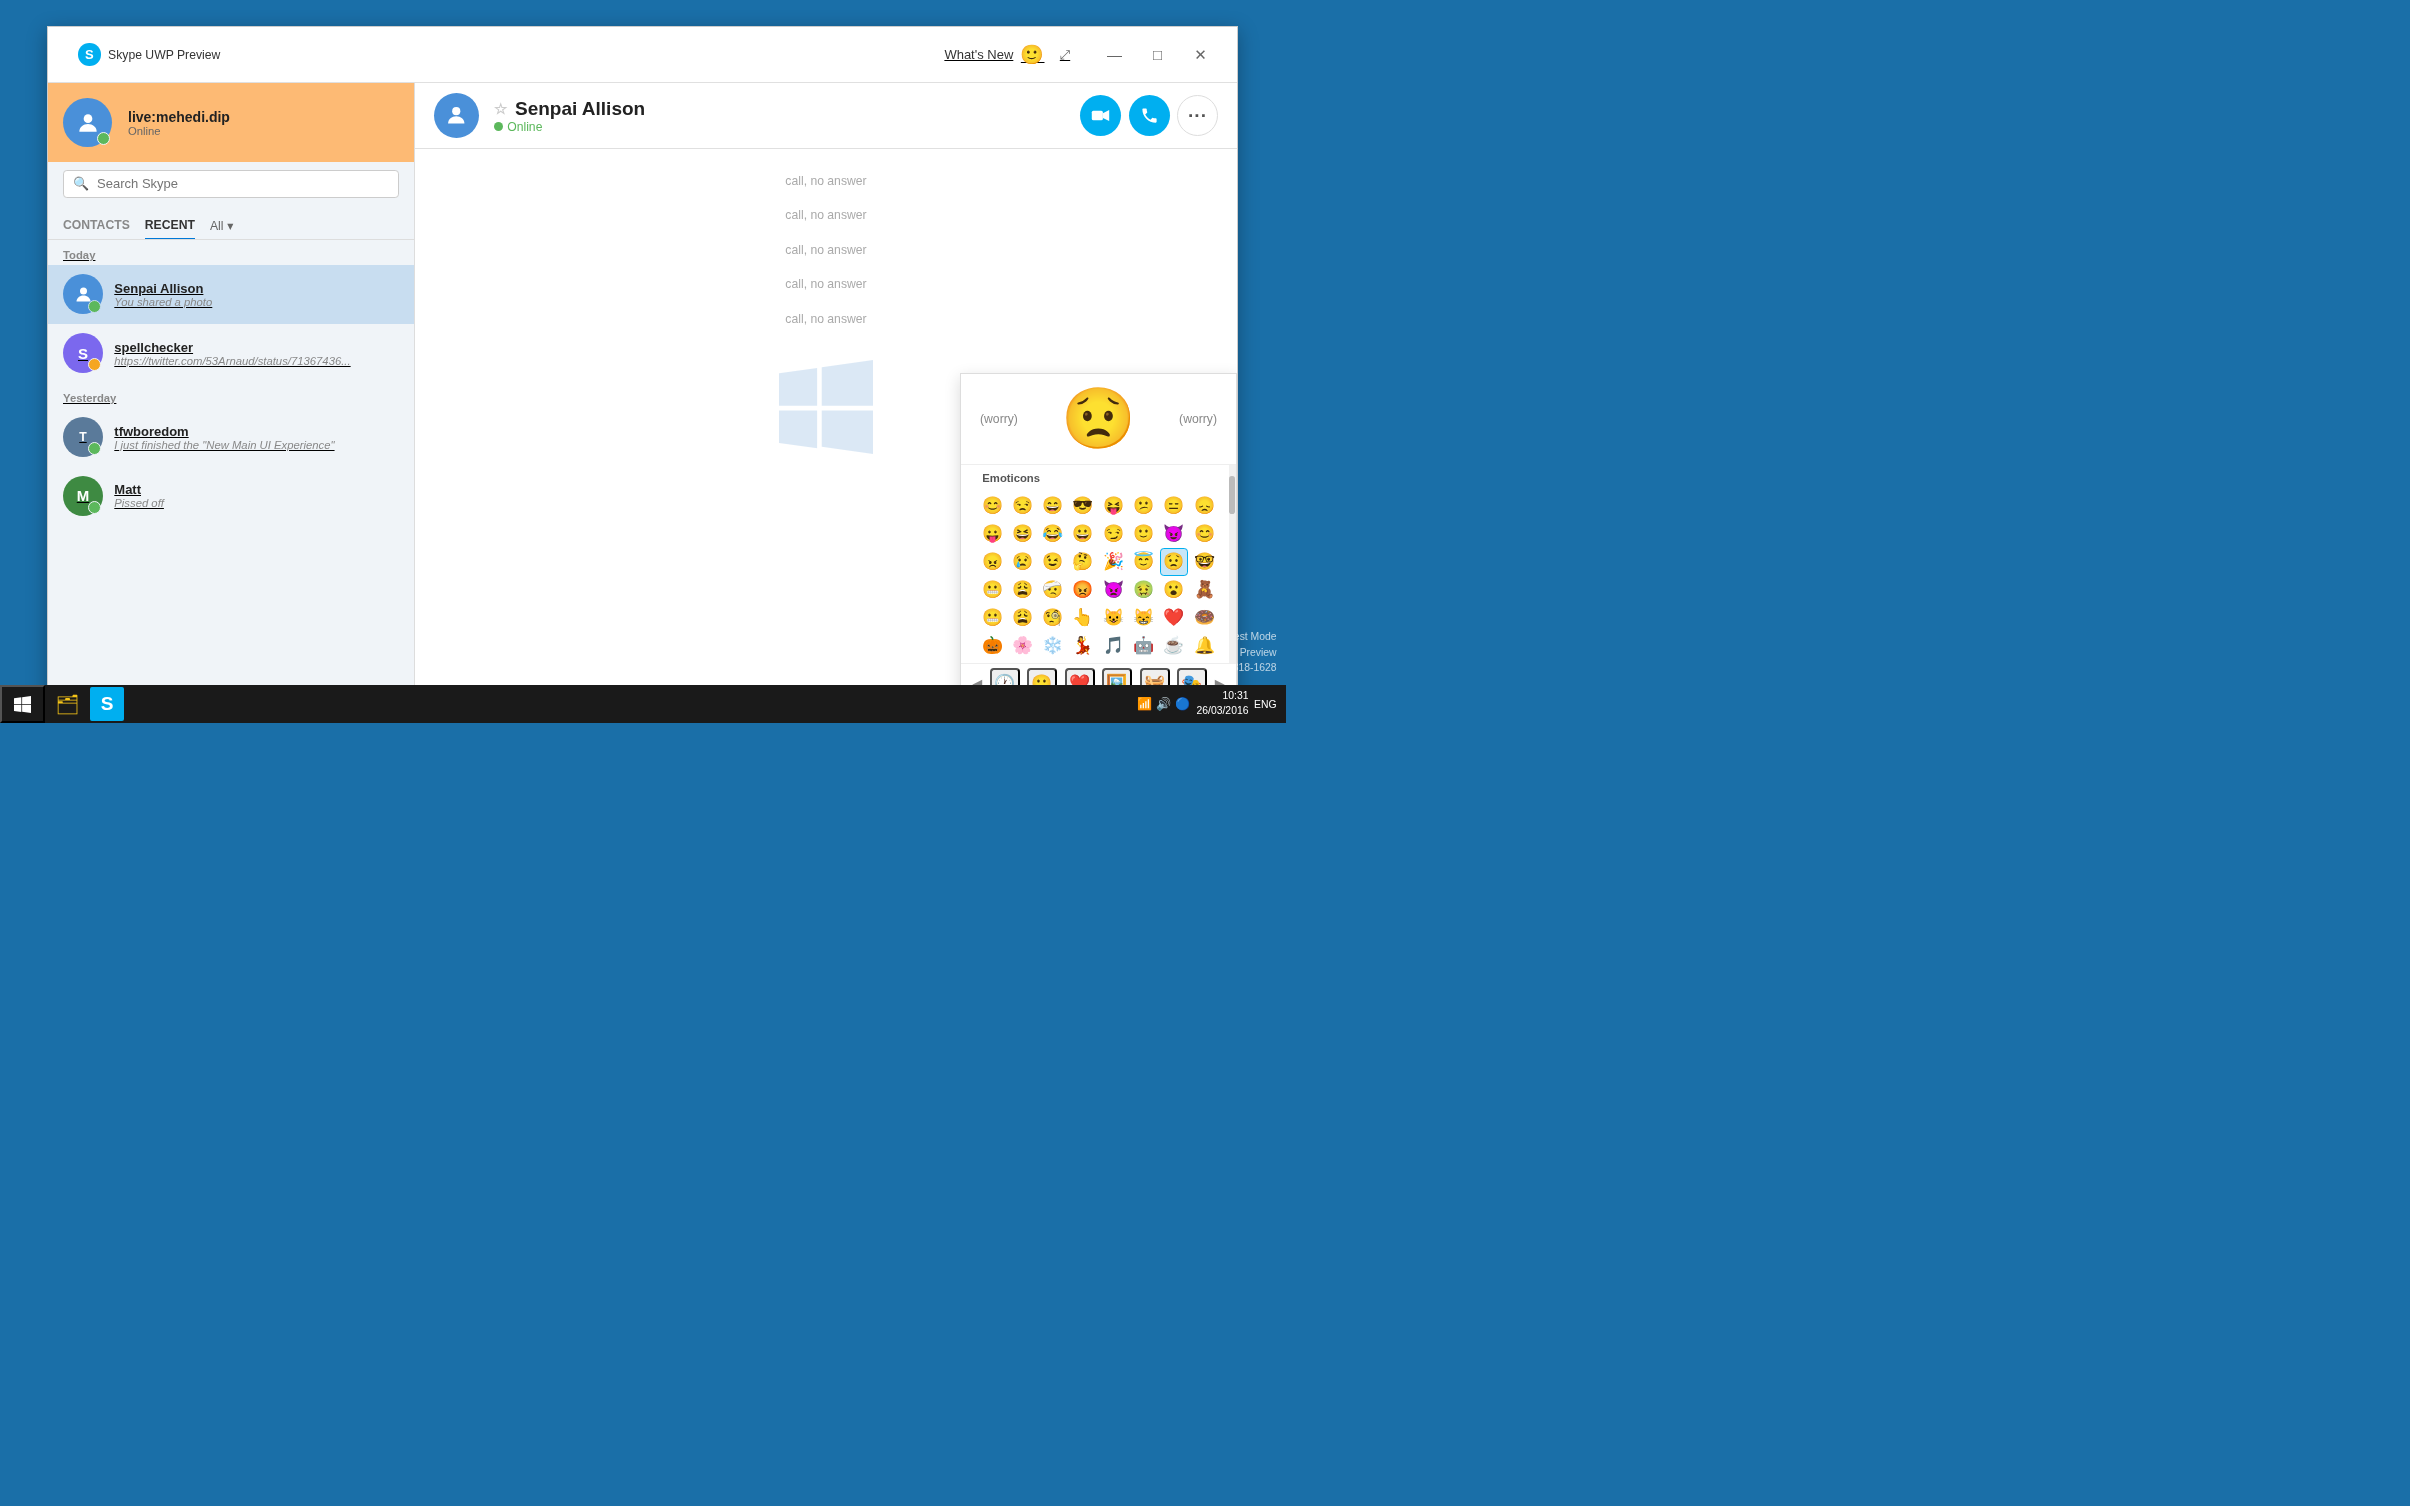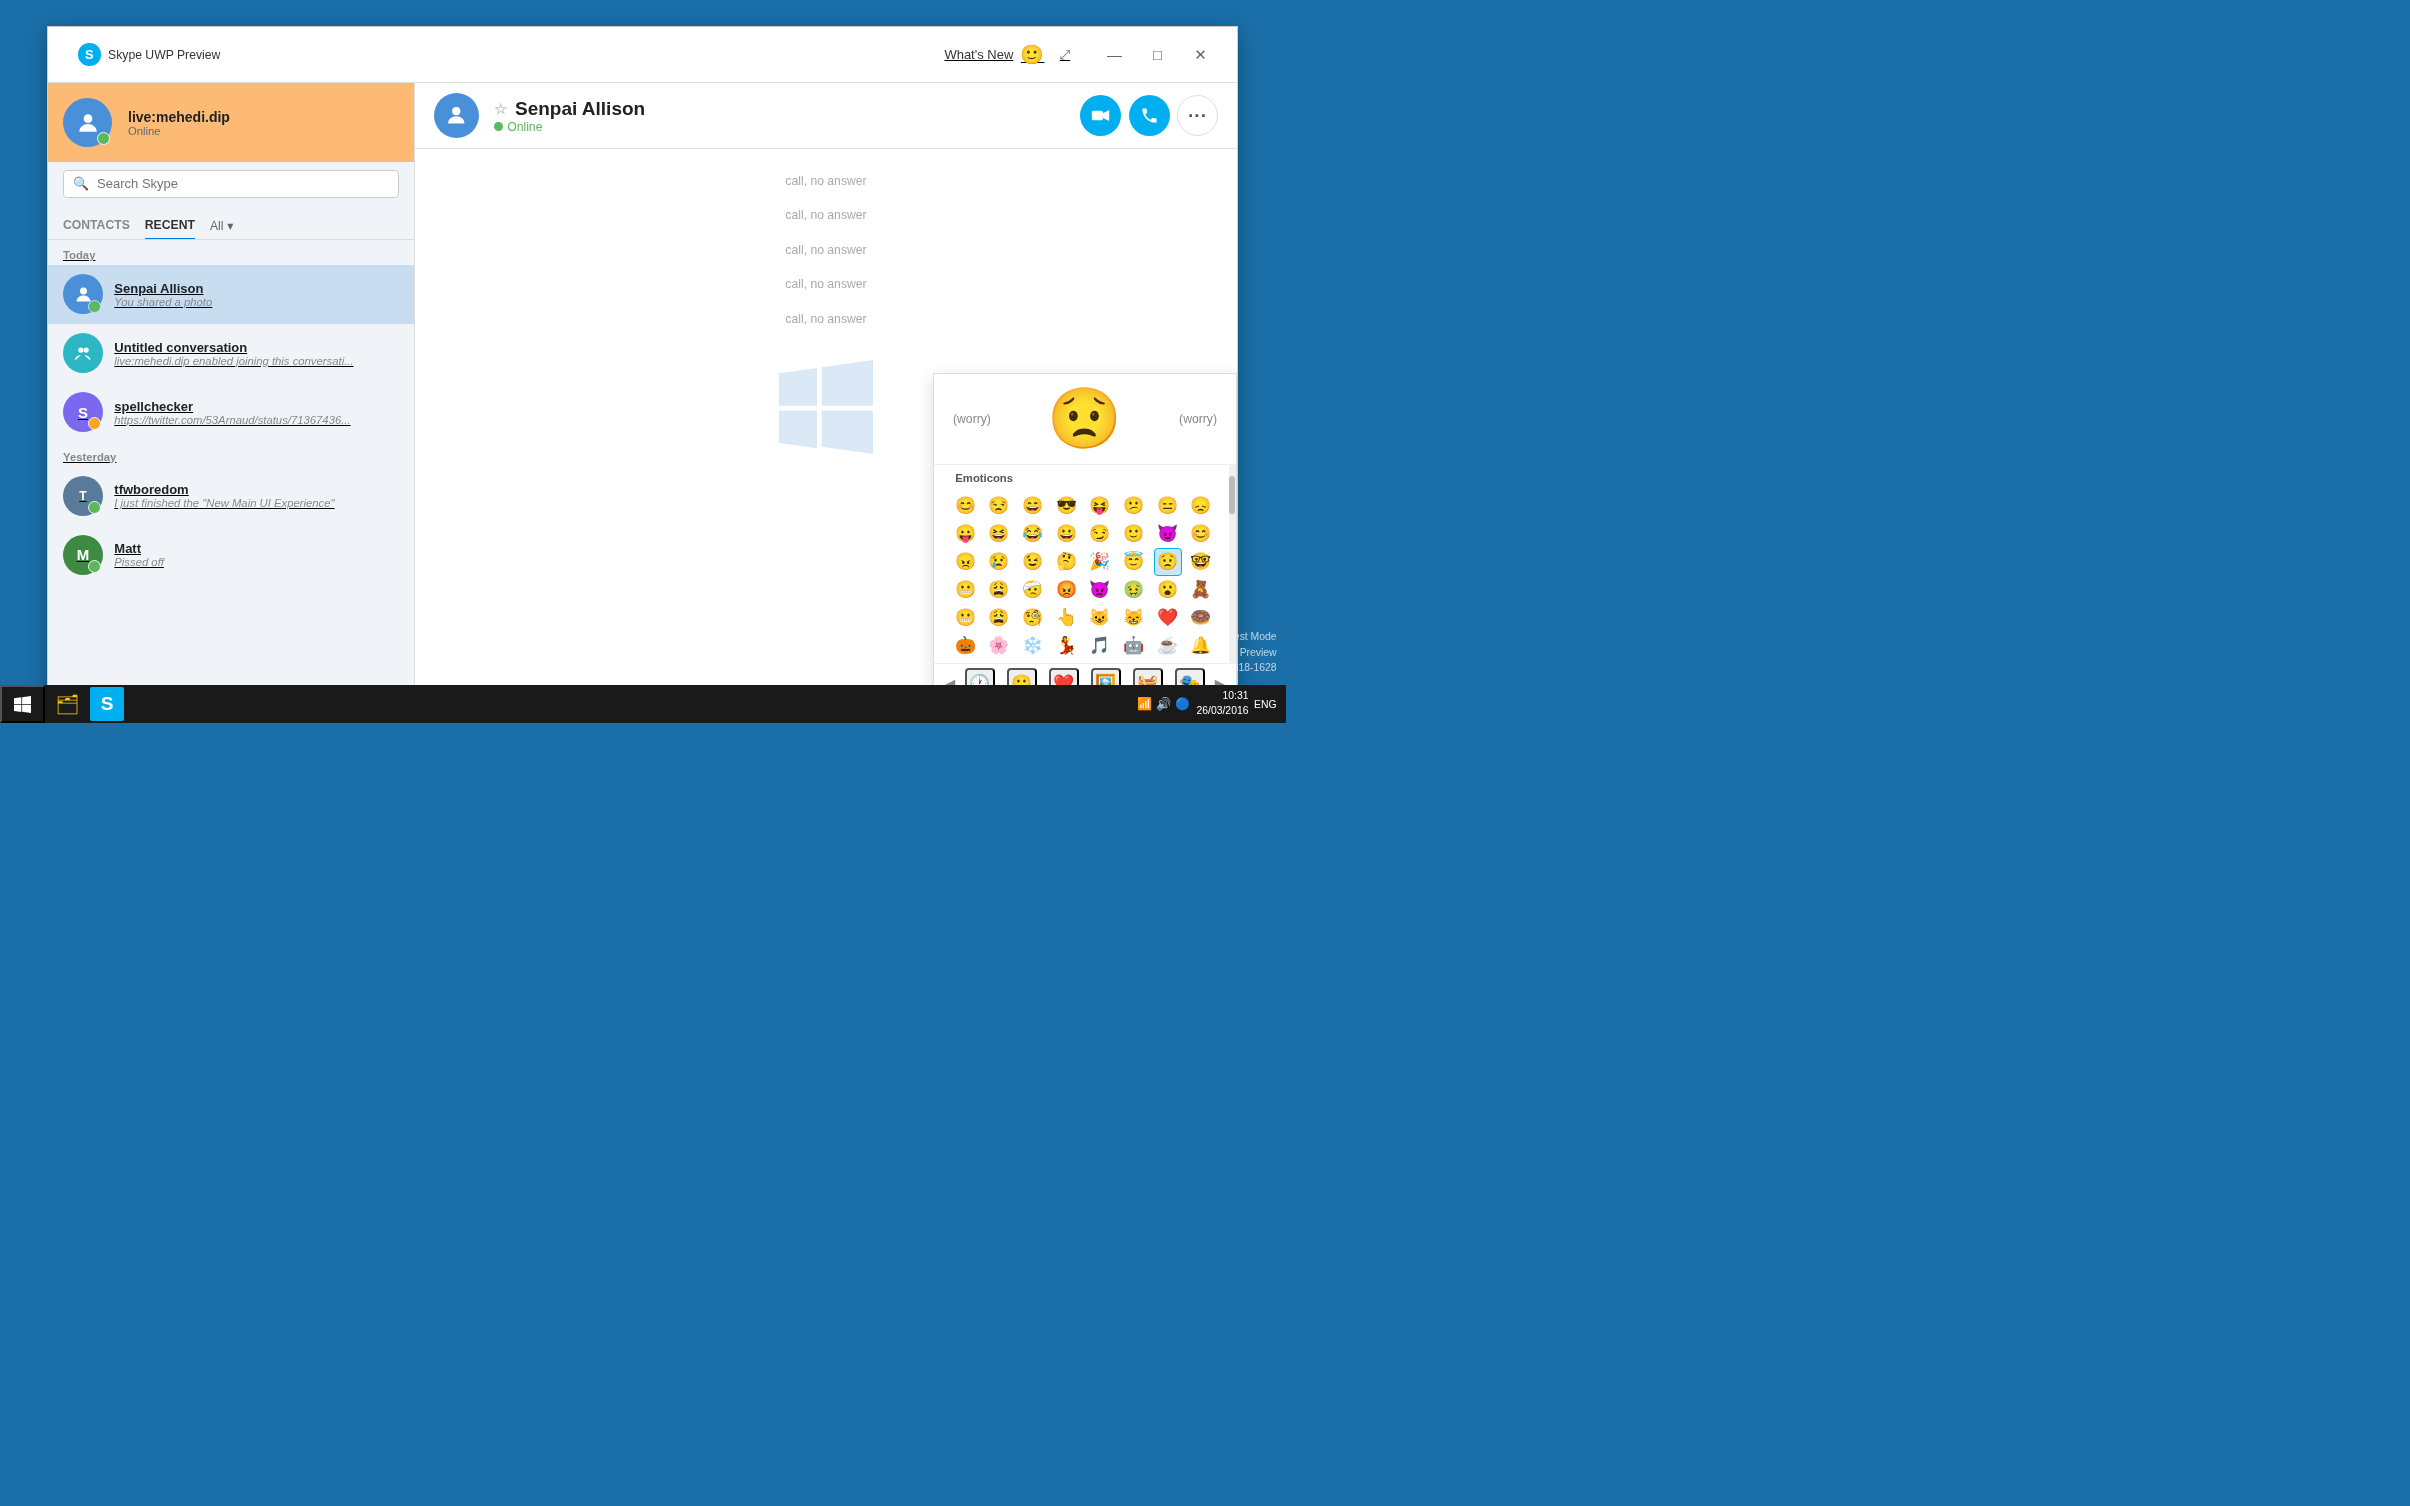--- a/index.html
+++ b/index.html
@@ -468,21 +468,21 @@
       justify-content: center;
       color: white;
       font-size: 15px;
     }
 
     
     .emoji-panel {
       position: absolute;
       bottom: 56px;
       right: 0;
-      width: 304px;
+      width: 277px;
       background: #fff;
       border: 0.9px solid #ddd;
       box-shadow: 0 3.8px 15px rgba(0,0,0,0.15);
       z-index: 10;
       display: flex;
       flex-direction: column;
     }
     .emoji-preview {
       display: flex;
       align-items: center;
@@ -624,35 +624,20 @@
                 </svg>
             </div>
             <div class="status-dot" style="border-color:#c8ddf0;"></div>
           </div>
           <div class="contact-info">
             <div class="contact-name">Senpai Allison</div>
             <div class="contact-preview">You shared a photo</div>
           </div>
         </div>
 
-        <div class="contact-item">
-          <div class="contact-avatar">
-            <div class="avatar teal">
-              <svg width="21" height="21" viewBox="0 0 24 24" fill="white">
-                  <circle cx="9" cy="8" r="3"></circle>
-                  <circle cx="15" cy="8" r="3"></circle>
-                  <path d="M2 20c0-3.5 3-6 7-6m4 0c4 0 7 2.5 7 6"></path>
-                </svg>
-            </div>
-          </div>
-          <div class="contact-info">
-            <div class="contact-name">Untitled conversation</div>
-            <div class="contact-preview">live:mehedi.dip enabled joining this conversati...</div>
-          </div>
-        </div>
 
         <div class="contact-item">
           <div class="contact-avatar">
             <div class="avatar purple" style="font-size:15px;font-weight:bold;color:white;">S</div>
             <div class="status-dot" style="background:#f5a623;border-color:#f0f4f8;"></div>
           </div>
           <div class="contact-info">
             <div class="contact-name">spellchecker</div>
             <div class="contact-preview">https://twitter.com/53Arnaud/status/71367436...</div>
           </div>

